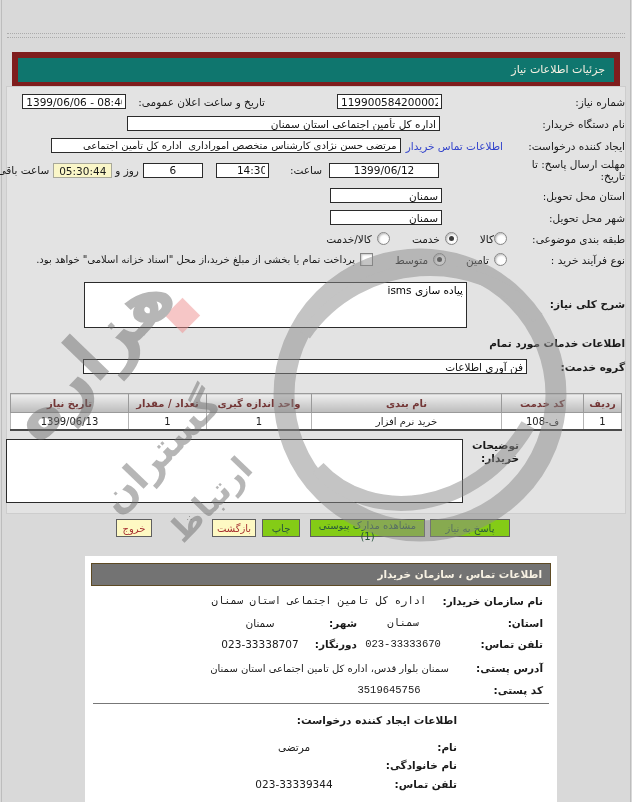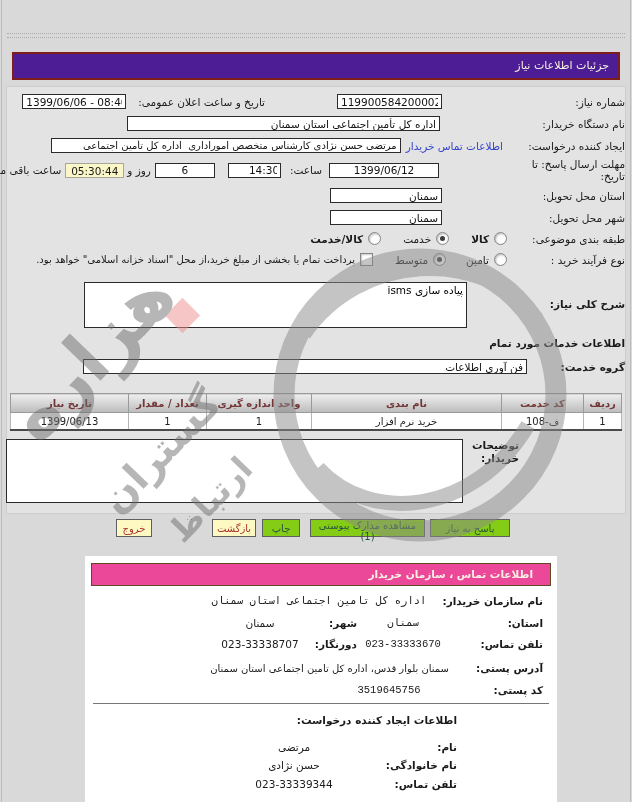--- a/index.html
+++ b/index.html
@@ -5,22 +5,22 @@
   html,body{margin:0;padding:0;}
   body{
     width:632px;height:802px;position:relative;overflow:hidden;
     background:#d9d9d9;color:#1a1a1a;direction:rtl;
     font-family:"DejaVu Sans",sans-serif;font-size:10.5px;
   }
   .edge{position:absolute;top:0;bottom:0;width:1px;background:#bdbdbd;}
   .edge.l{left:1px}.edge.r{right:1px}
   .sep{position:absolute;top:33px;left:7px;right:7px;height:3px;
        border-top:1px dotted #ababab;border-bottom:1px dotted #ababab;}
-  .hdr{position:absolute;right:12px;left:12px;height:24px;background:#4c1d95;
-       border:2px solid #7f1d1d;color:#f7f1e3;font-size:11px;line-height:24px;
+  .hdr{position:absolute;right:12px;left:12px;height:24px;background:#0f766e;
+       border:6px solid #7f1d1d;color:#f7f1e3;font-size:11px;line-height:24px;
        padding-right:9px;box-sizing:content-box;}
   #hdr-main{top:52px;}
   .panel{position:absolute;top:86px;right:6px;left:6px;height:426px;
          background:#e3e3e3;border:1px solid #cdcdcd;}
   .row{position:absolute;right:0;left:0;display:flex;align-items:center;}
   .lbl{width:104px;text-align:right;padding-left:4px;box-sizing:border-box;
        flex:none;white-space:nowrap;}
   .b{font-weight:bold;}
   .inp{background:#fff;border:1px solid #2b2b2b;height:15px;font-family:inherit;
        font-size:10.5px;padding:0 3px;box-sizing:border-box;flex:none;color:#111;}
@@ -46,23 +46,23 @@
   th{background:linear-gradient(#eeeeee,#bcbcbc);color:#733636;font-weight:bold;
      font-size:10px;border:1px solid #9a9a9a;height:18px;padding:0;}
   td{background:#fff;border:1px solid #b5b5b5;text-align:center;font-size:10px;
      height:16px;padding:0;color:#222;}
   .btn{position:absolute;top:0;height:18px;border:1px solid #5f5f5f;
        font-family:inherit;font-size:10px;padding:0;box-sizing:border-box;cursor:pointer;}
   .btn.green{background:#84cc16;color:#27533d;}
   .btn.pink{background:#fef9c3;color:#a83232;}
   #buttons{position:absolute;top:519px;right:0;left:0;height:20px;}
   .card{position:absolute;top:556px;left:85px;width:472px;height:246px;background:#fff;}
-  #hdr-card{position:absolute;top:7px;right:6px;left:6px;height:21px;background:#ec4899;
+  #hdr-card{position:absolute;top:7px;right:6px;left:6px;height:21px;background:#737373;
        border:1px solid #5d4a24;color:#f7f1e3;font-size:10.5px;font-weight:bold;
-       line-height:21px;padding-right:17px;}
+       line-height:21px;padding-right:8px;}
   .crow{position:absolute;right:0;left:0;display:flex;align-items:center;font-size:10.5px;}
   .clbl{font-weight:bold;width:108px;text-align:right;padding-right:14px;
         padding-left:4px;box-sizing:border-box;flex:none;white-space:nowrap;}
   .cval{width:92px;text-align:center;flex:none;white-space:nowrap;font-family:Liberation Mono, monospace;}
   .clbl2{font-weight:bold;width:52px;text-align:right;flex:none;}
   .cval2{width:90px;text-align:center;flex:none;white-space:nowrap;direction:ltr;}
   .divider{position:absolute;top:147px;right:8px;left:8px;border-top:1px solid #777;}
   .ind{padding-right:100px;}
   .ilbl{font-weight:bold;width:78px;text-align:right;padding-left:4px;
         box-sizing:border-box;flex:none;}
@@ -105,45 +105,45 @@
     <input class="inp rt" style="margin-right: 5px; width: 350px; font-size: 10px;" readonly="" value="مرتضی حسن نژادی کارشناس متخصص اموراداری  اداره کل تأمین اجتماعی">
   </div>
 
   <div class="row" style="top:71px;">
     <span class="lbl" style="line-height:12px;">
       <span>مهلت ارسال پاسخ: تا</span><br>
       <span>تاریخ:</span>
     </span>
     <input class="inp c num" style="margin-right: 82px; width: 110px;" readonly="" value="1399/06/12">
     <span class="opt" style="margin-right:7px;">ساعت:</span>
-    <input class="inp c num" style="margin-right: 9px; width: 53px; padding-left: 20px;" readonly="" value="14:30">
+    <input class="inp c num" style="margin-right: 21px; width: 53px; padding-left: 20px;" readonly="" value="14:30">
     <input class="inp c num" style="margin-right: 13px; width: 60px;" readonly="" value="6">
     <span class="opt" style="margin-right:4px;">روز و</span>
     <span class="ylw" style="margin-right:3px;width:59px;">05:30:44</span>
     <span class="opt" style="margin-right:4px;">ساعت باقی مانده</span>
   </div>
 
   <div class="row" style="top:101px;">
     <span class="lbl">استان محل تحویل:</span>
     <input class="inp rt" style="margin-right: 79px; width: 112px;" readonly="" value="سمنان">
   </div>
 
   <div class="row" style="top:123px;">
     <span class="lbl">شهر محل تحویل:</span>
     <input class="inp rt" style="margin-right: 79px; width: 112px;" readonly="" value="سمنان">
   </div>
 
   <div class="row" style="top:145px;">
     <span class="lbl">طبقه بندی موضوعی:</span>
     <span class="radio" style="margin-right:14px;"></span>
-    <span class="opt" style="margin-right:5px;font-weight:bold;">کالا</span>
+    <span class="opt" style="">کالا</span>
     <span class="radio sel" style="margin-right:22px;"></span>
     <span class="opt" style="margin-right:5px;">خدمت</span>
     <span class="radio" style="margin-right:22px;"></span>
-    <span class="opt" style="margin-right:5px;font-weight:bold;">کالا/خدمت</span>
+    <span class="opt" style="margin-right:5px;">کالا/خدمت</span>
   </div>
 
   <div class="row" style="top:166px;">
     <span class="lbl">نوع فرآیند خرید :</span>
     <span class="radio" style="margin-right:14px;"></span>
     <span class="opt" style="margin-right:5px;">تامین</span>
     <span class="radio sel" style="margin-right:20px;"></span>
     <span class="opt" style="margin-right:5px;">متوسط</span>
     <span class="chk" style="margin-right:22px;"></span>
     <span class="opt" style="margin-right:5px;font-size:10px;">پرداخت تمام یا بخشی از مبلغ خرید،از محل "اسناد خزانه اسلامی" خواهد بود.</span>
@@ -255,21 +255,20 @@
     <span class="b">اطلاعات ایجاد کننده درخواست:</span>
   </div>
 
   <div class="crow ind" style="top:185px;">
     <span class="ilbl">نام:</span>
     <span class="ival" style="direction:rtl;">مرتضی</span>
   </div>
 
   <div class="crow ind" style="top:203px;">
     <span class="ilbl">نام خانوادگی:</span>
-    <span class="ival" style="direction:rtl;">حسن نژادی</span>
   </div>
 
   <div class="crow ind" style="top:222px;">
     <span class="ilbl">تلفن تماس:</span>
     <span class="ival num">023-33339344</span>
   </div>
 </div>
 
 <div id="wm">
   <svg width="632" height="312" viewBox="0 238 632 312">

